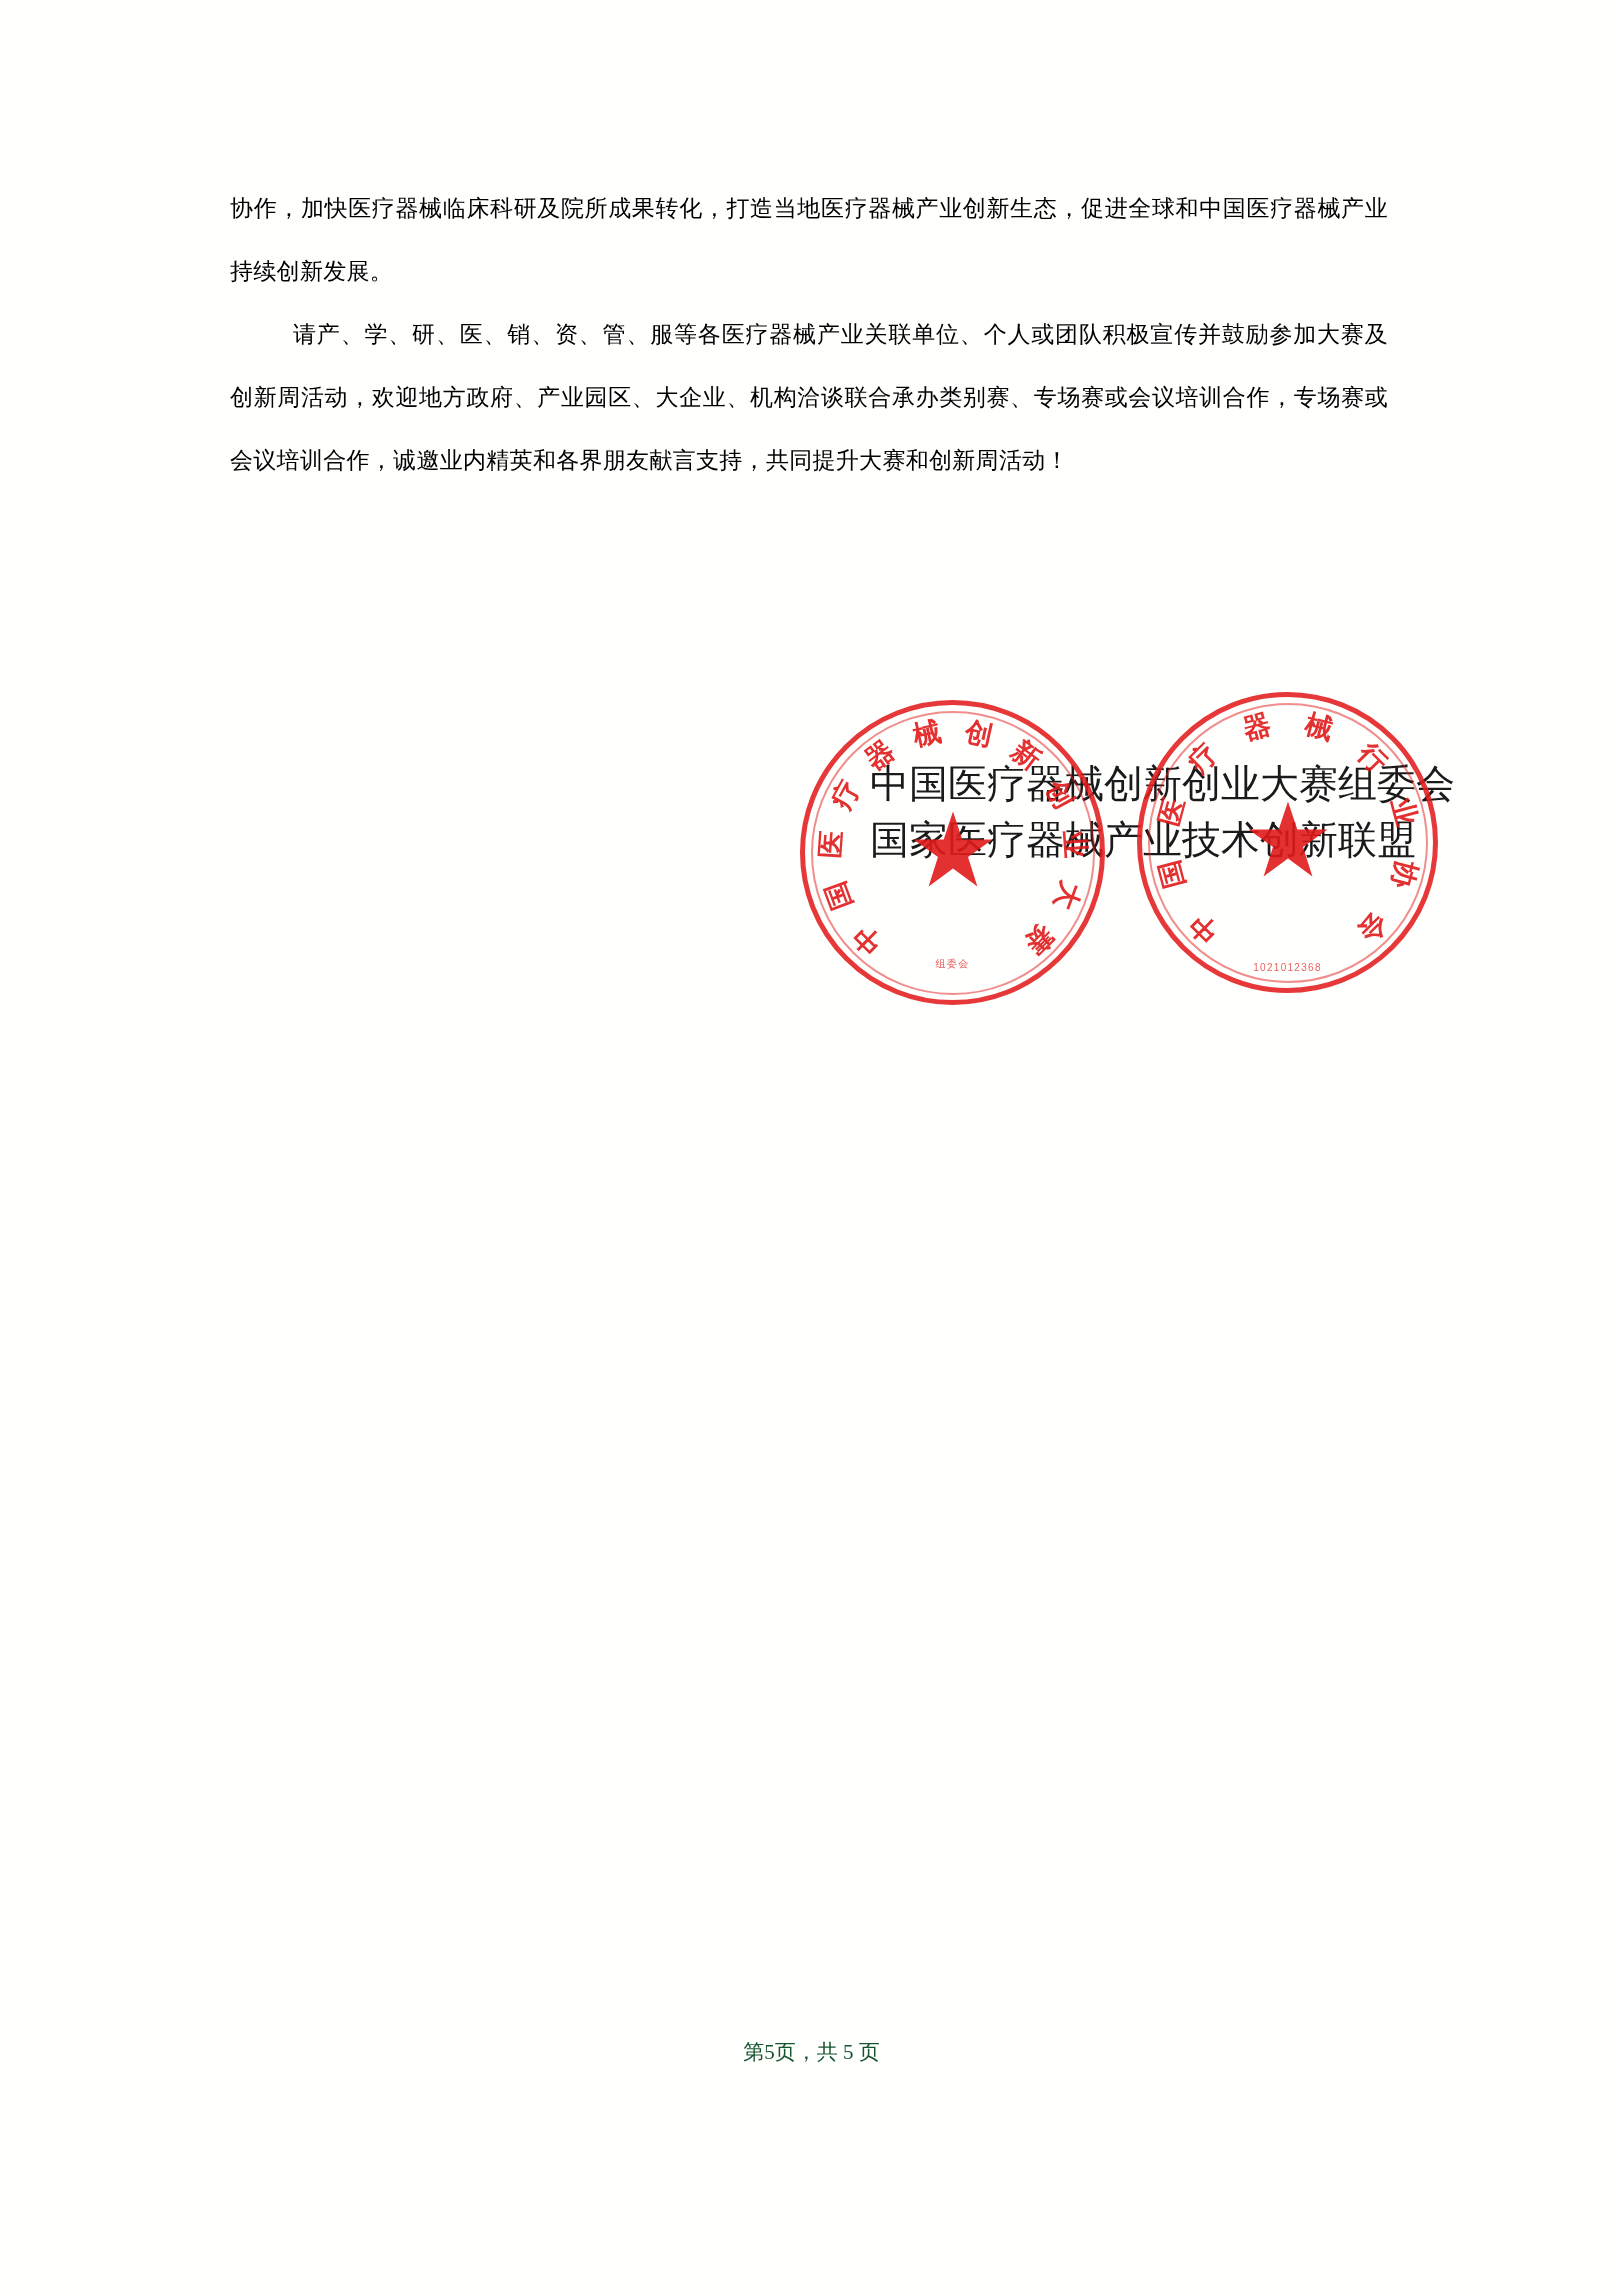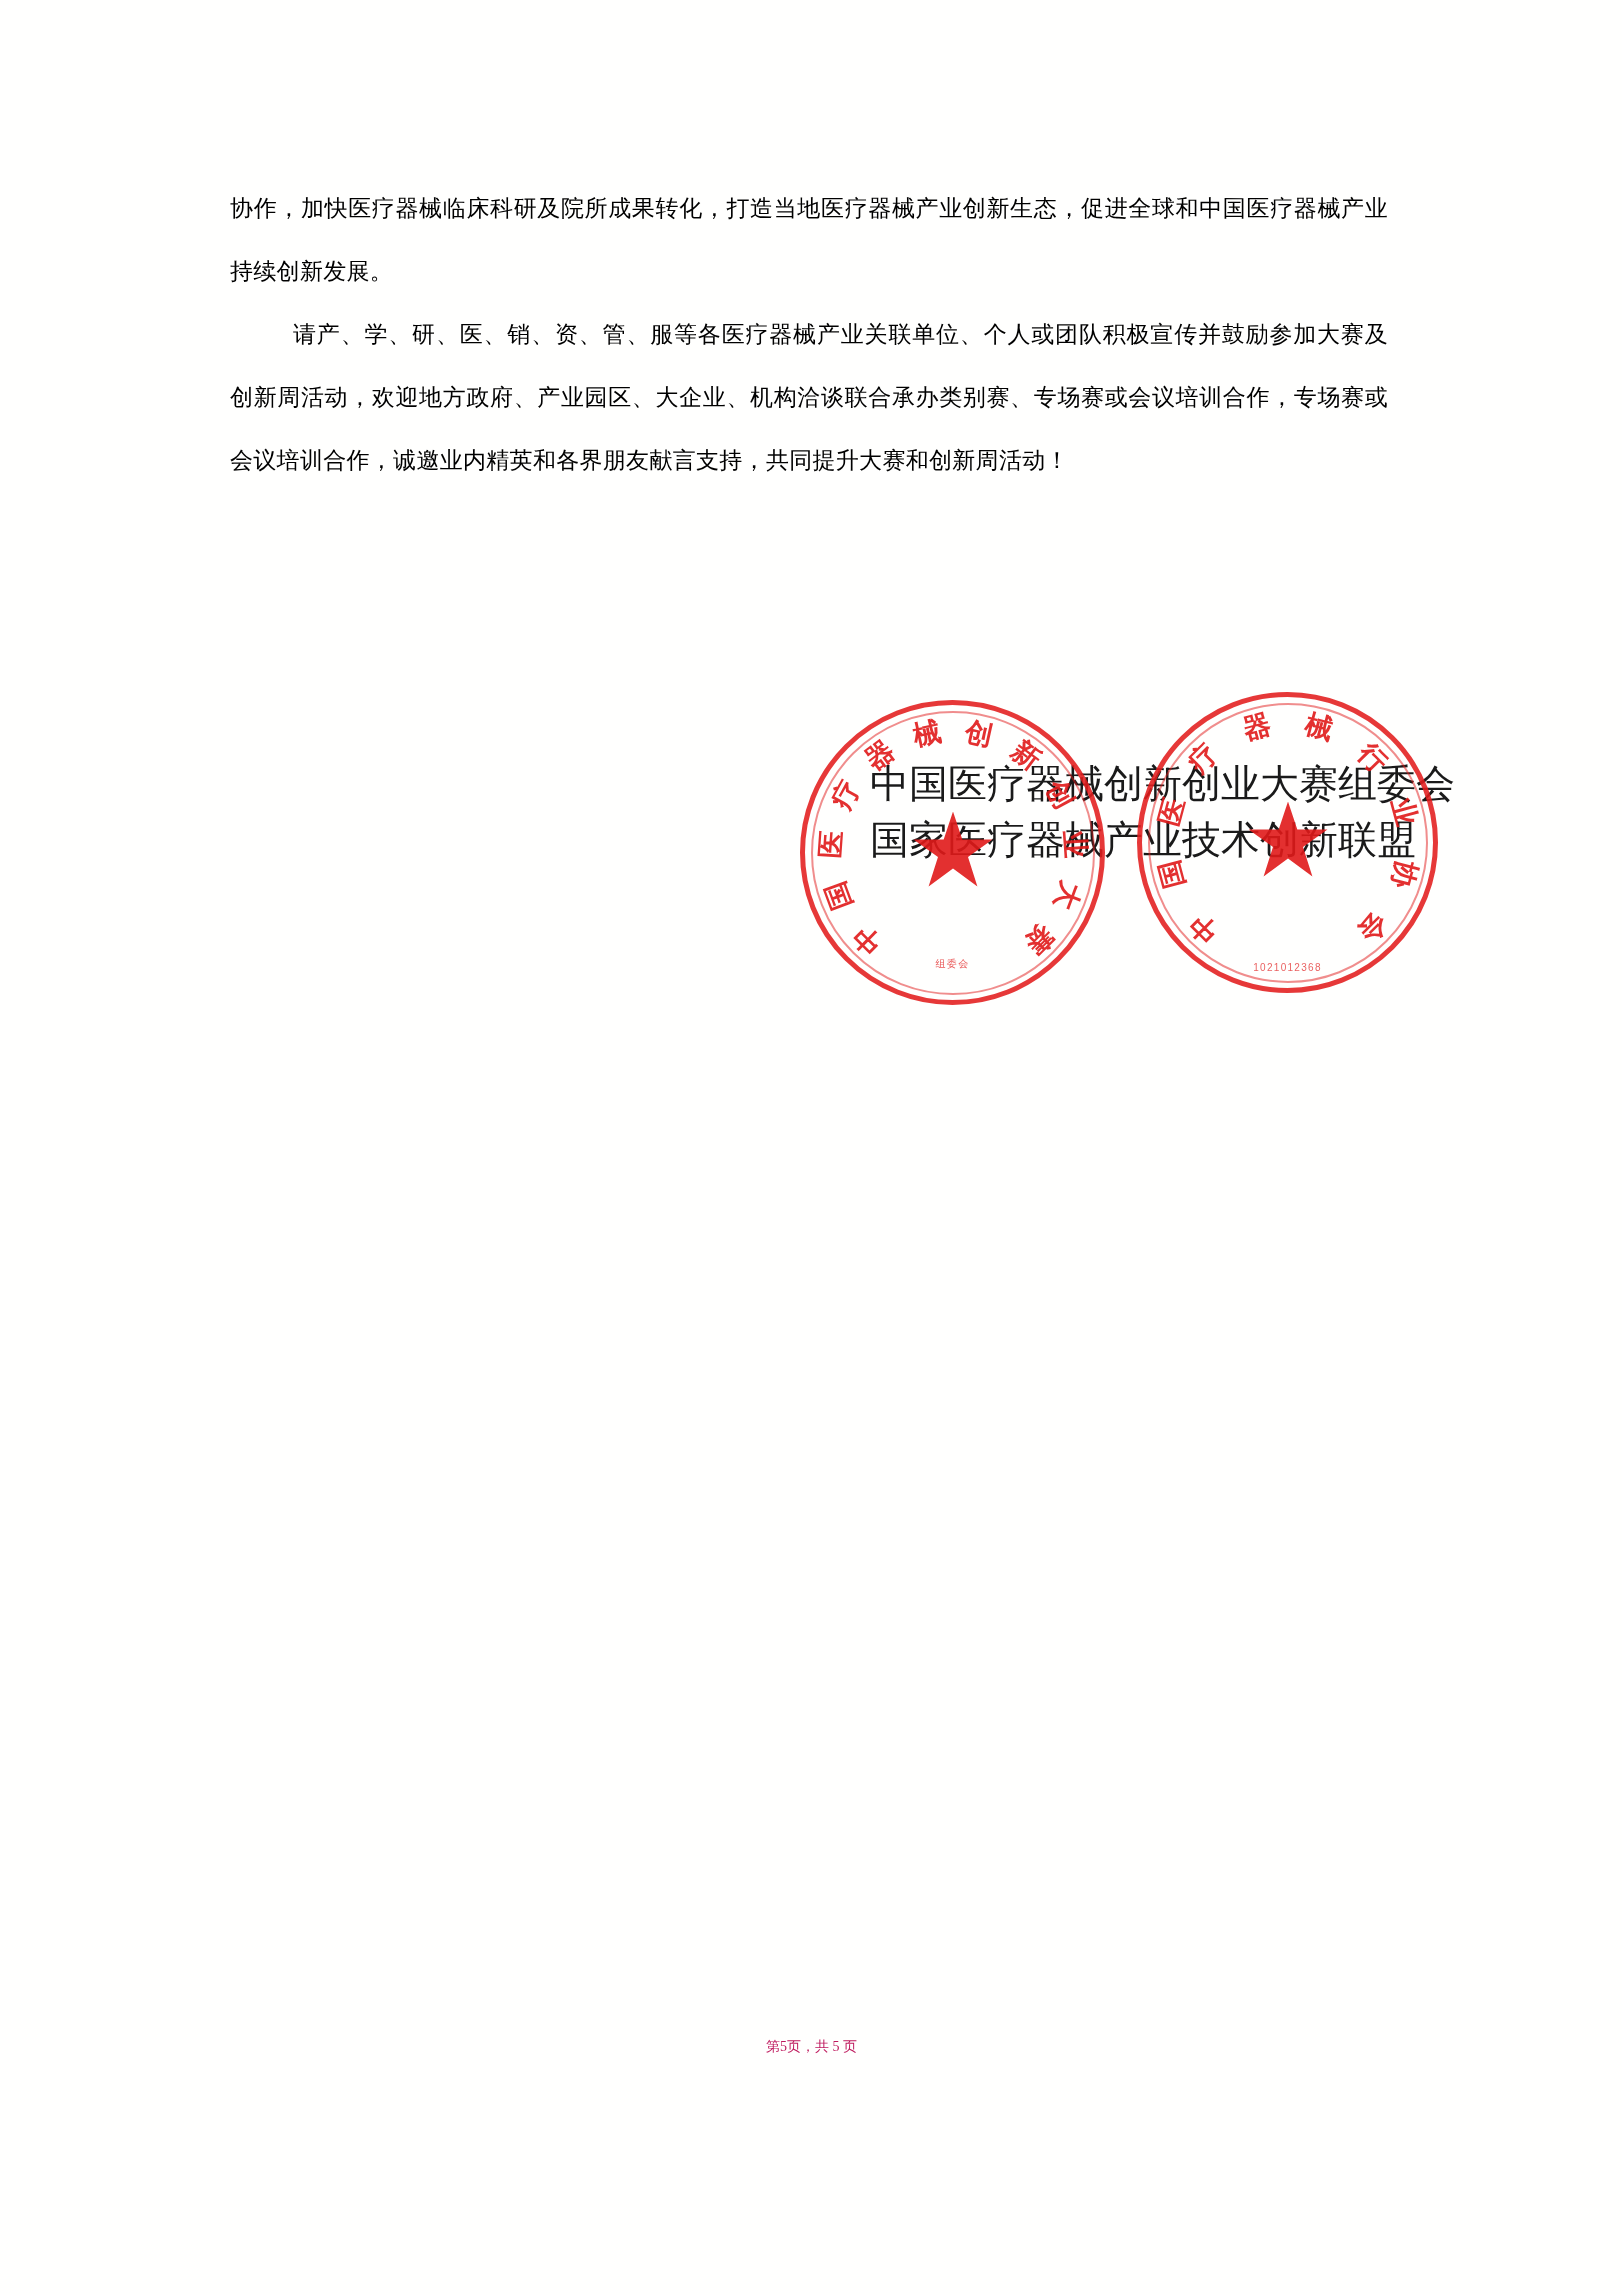--- a/index.html
+++ b/index.html
@@ -149,22 +149,22 @@
     letter-spacing: 1.3px;
   }
 
   
   .footer {
     position: absolute;
     left: 0;
     right: 0;
     top: 2038px;
     text-align: center;
-    font-size: 14px;
-    color: #be185d;
+    font-size: 21px;
+    color: #14532d;
     font-family: "Liberation Serif", "DejaVu Serif", serif;
   }
 </style>
 </head>
 <body>
 
 <div class="page">
 
   <div class="content">
 

